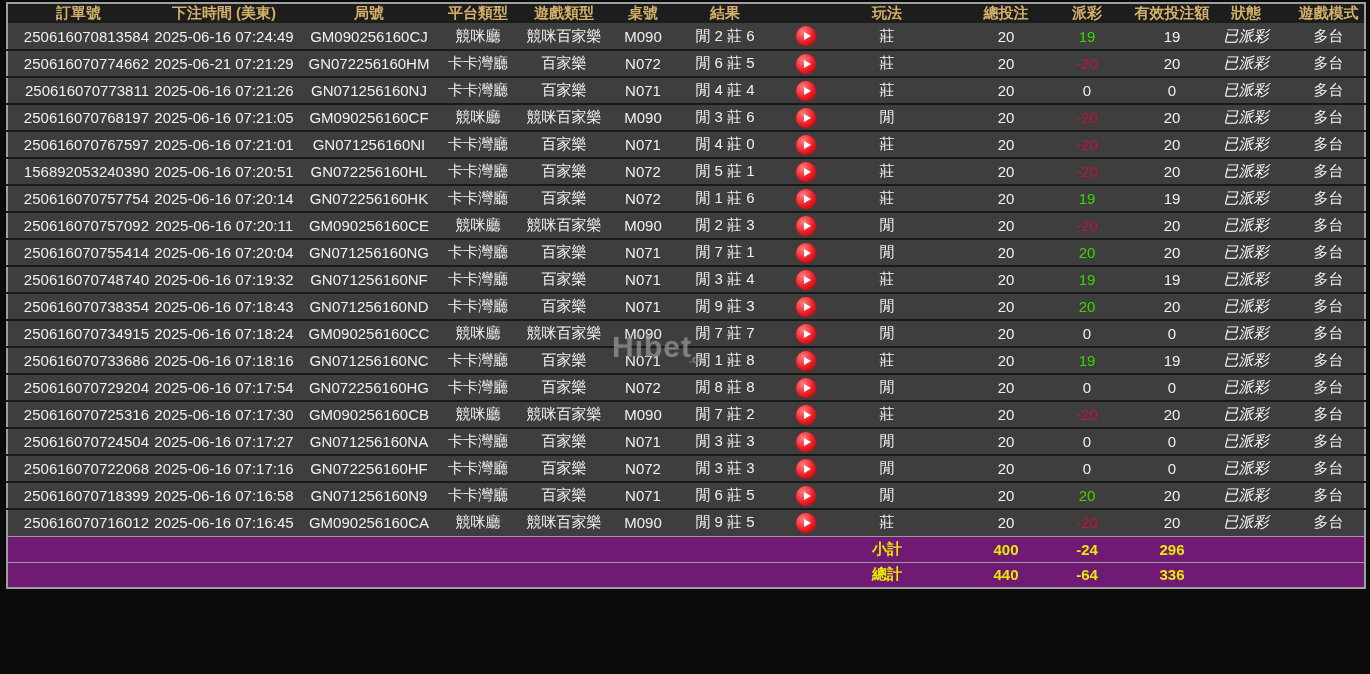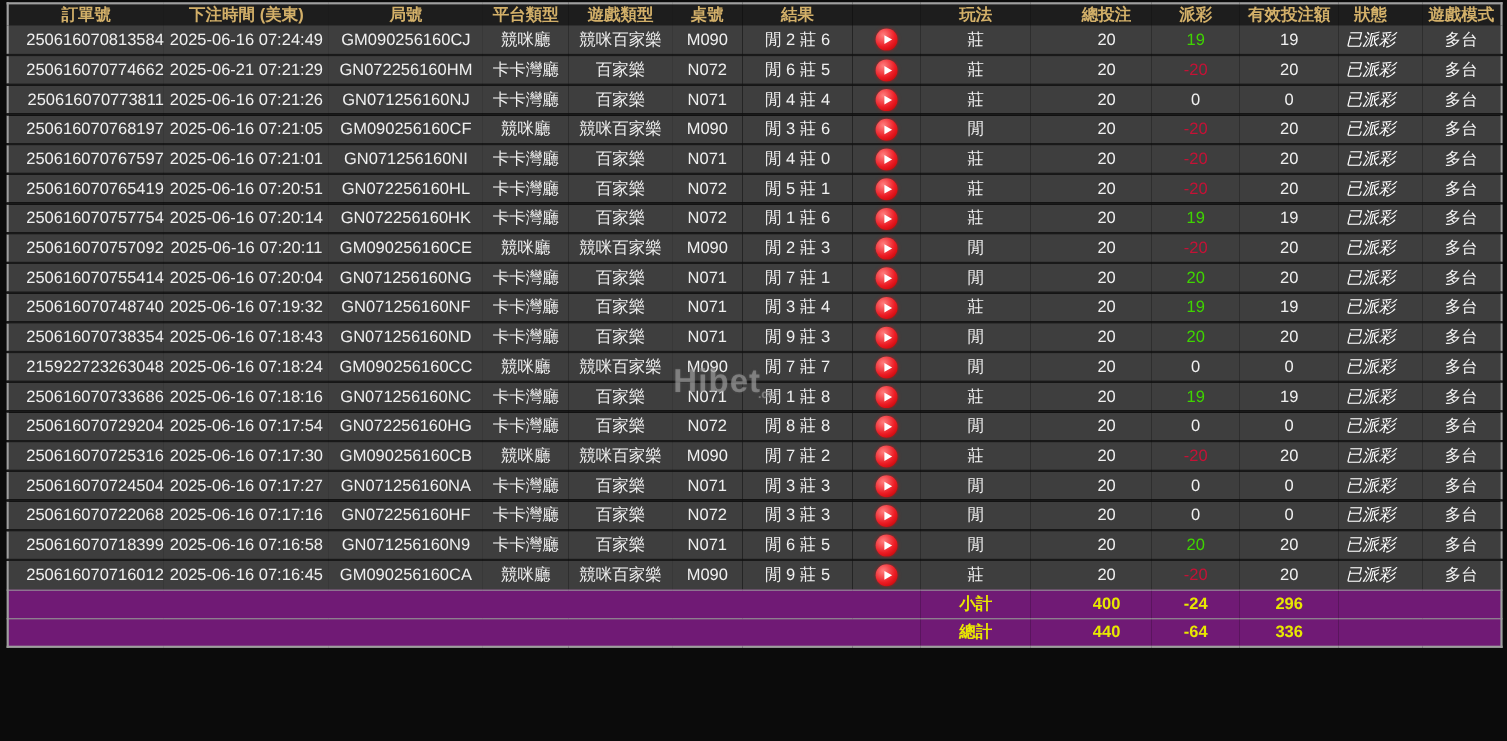--- a/index.html
+++ b/index.html
@@ -219,21 +219,21 @@
               <span class="play-tri"></span>
             </button></td>
           <td class="cell-method">莊</td>
           <td class="cell-total_bet col-totalbet">20</td>
           <td class="cell-payout payout-neg">-20</td>
           <td class="cell-valid_bet">20</td>
           <td class="cell-status val-status col-status">已派彩</td>
           <td class="cell-mode">多台</td>
         </tr>
         <tr>
-          <td class="cell-order">250616070765419</td>
+          <td class="cell-order">156892053240390</td>
           <td class="cell-time">2025-06-16 07:20:51</td>
           <td class="cell-round">GN072256160HL</td>
           <td class="cell-platform">卡卡灣廳</td>
           <td class="cell-game_type">百家樂</td>
           <td class="cell-table_no">N072</td>
           <td class="cell-result">閒 5 莊 1</td>
           <td class="cell-play"><button class="play-btn">
               <span class="play-tri"></span>
             </button></td>
           <td class="cell-method">莊</td>
@@ -327,21 +327,21 @@
               <span class="play-tri"></span>
             </button></td>
           <td class="cell-method">閒</td>
           <td class="cell-total_bet col-totalbet">20</td>
           <td class="cell-payout payout-pos">20</td>
           <td class="cell-valid_bet">20</td>
           <td class="cell-status val-status col-status">已派彩</td>
           <td class="cell-mode">多台</td>
         </tr>
         <tr>
-          <td class="cell-order">215922723263048</td>
+          <td class="cell-order">250616070734915</td>
           <td class="cell-time">2025-06-16 07:18:24</td>
           <td class="cell-round">GM090256160CC</td>
           <td class="cell-platform">競咪廳</td>
           <td class="cell-game_type">競咪百家樂</td>
           <td class="cell-table_no">M090</td>
           <td class="cell-result">閒 7 莊 7</td>
           <td class="cell-play"><button class="play-btn">
               <span class="play-tri"></span>
             </button></td>
           <td class="cell-method">閒</td>

